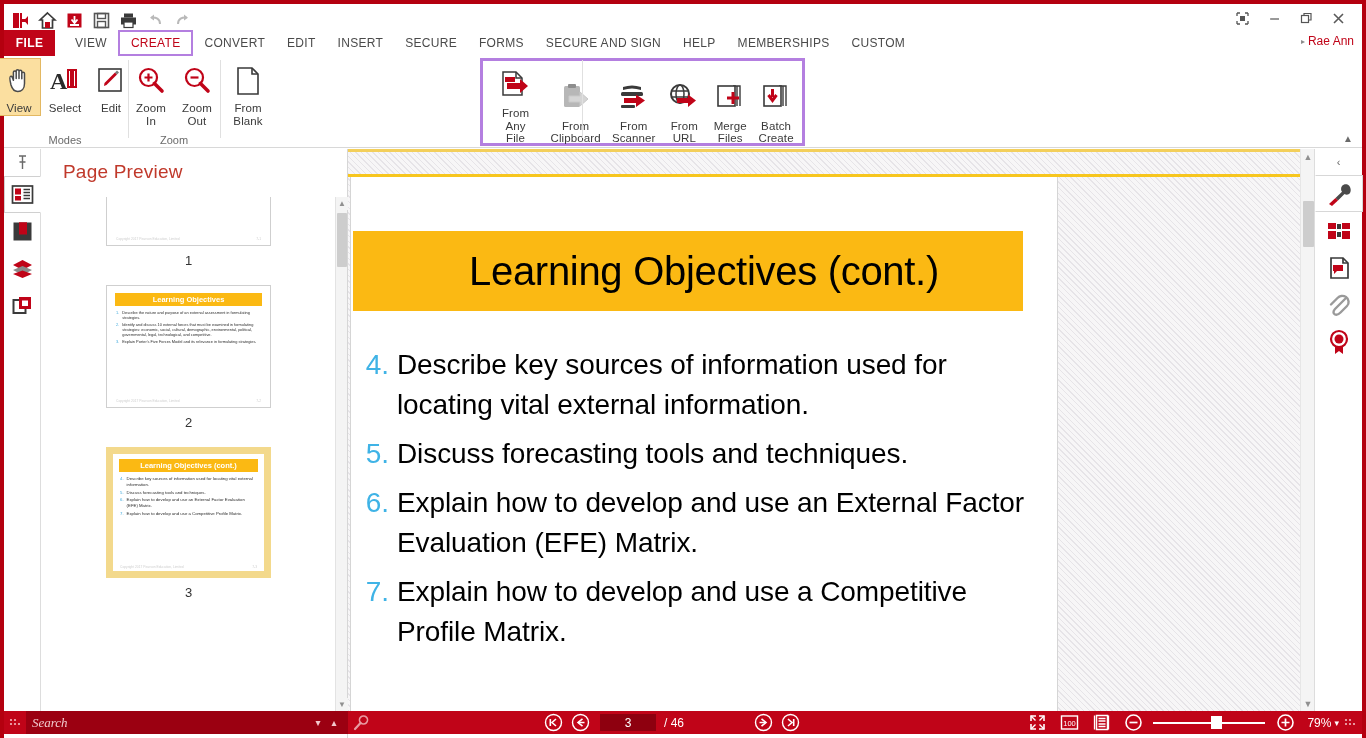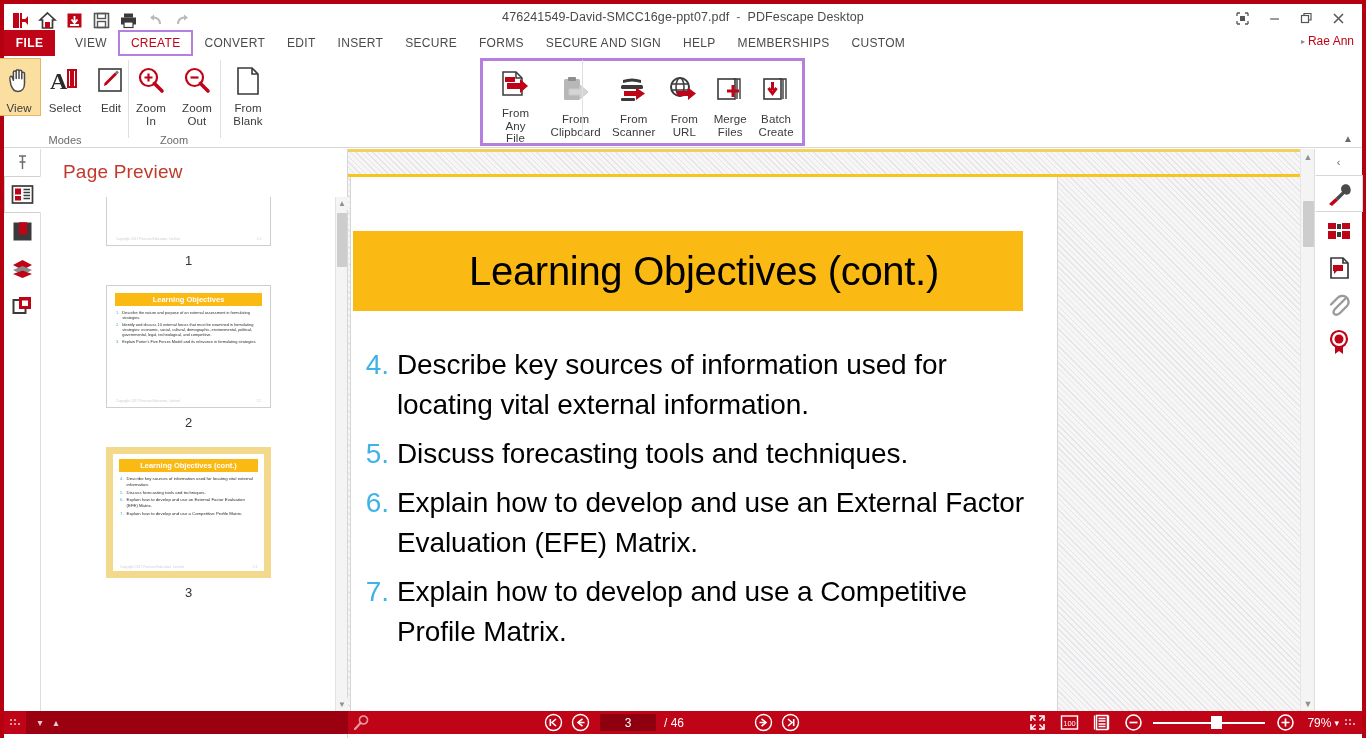--- a/index.html
+++ b/index.html
@@ -236,23 +236,20 @@
         </svg>
       </div>
       <div class="qicon">
         <svg width="19" height="19" viewBox="0 0 19 19">
           <path d="M5 13 C5 8 9 6 13.5 6.5" stroke="#b9b9b9" stroke-width="2" fill="none"></path>
           <path d="M11 3.5 L15 6.7 L11 9.5 Z" fill="#b9b9b9"></path>
         </svg>
       </div>
     </div>
 
-    <div class="title-text">
-      <span>476241549-David-SMCC16ge-ppt07.pdf</span><span class="sep">-</span><span>PDFescape Desktop</span>
-    </div>
 
     <div class="wbtns">
       <div class="wbtn">
         <svg width="13" height="13" viewBox="0 0 13 13">
           <path d="M1 1 L4 1 M1 1 L1 4 M12 1 L9 1 M12 1 L12 4 M1 12 L4 12 M1 12 L1 9 M12 12 L9 12 M12 12 L12 9" stroke="#555" stroke-width="1.3" fill="none"></path>
           <rect x="4" y="4" width="5" height="5" fill="#555"></rect>
         </svg>
       </div>
       <div class="wbtn">
         <svg width="13" height="13" viewBox="0 0 13 13">
@@ -368,21 +365,21 @@
             <svg width="34" height="34" viewBox="0 0 34 34">
               <path d="M7 4 L21 4 L27 10 L27 30 L7 30 Z" fill="#fff" stroke="#3a3a3a" stroke-width="1.6"></path>
               <path d="M21 4 L21 10 L27 10" fill="none" stroke="#3a3a3a" stroke-width="1.6"></path>
             </svg>
           </span>
           <span class="lbl" style="white-space:pre-line">From
 Blank</span>
         </div>
 
         <div class="createbox">
-          <div style="display:flex; align-items:center; padding:2px 3px 12px;">
+          <div style="display:flex; align-items:flex-end; padding:2px 3px 12px;">
             <div class="rbtn" style="width:62px;">
               <span class="ico">
                 <svg width="36" height="34" viewBox="0 0 36 34">
                   <path d="M5 3 L18 3 L24 9 L24 26 L5 26 Z" fill="#fff" stroke="#3a3a3a" stroke-width="1.5"></path>
                   <path d="M18 3 L18 9 L24 9" fill="none" stroke="#3a3a3a" stroke-width="1.5"></path>
                   <rect x="7" y="8" width="10" height="5" fill="#c00418"></rect>
                   <path d="M9 14 L22 14 L22 10 L30 17 L22 24 L22 20 L9 20 Z" fill="#c00418"></path>
                 </svg>
               </span>
               <span class="lbl" style="white-space:pre-line">From Any
@@ -658,20 +655,21 @@
       <svg width="14" height="14" viewBox="0 0 14 14">
         <circle cx="3" cy="4" r="1.1" fill="#f0b9bf"></circle>
           <circle cx="7" cy="4" r="1.1" fill="#f0b9bf"></circle>
         <circle cx="3" cy="8" r="1.1" fill="#f0b9bf"></circle>
           <circle cx="7" cy="8" r="1.1" fill="#f0b9bf"></circle>
         <circle cx="11" cy="8" r="1.1" fill="#f0b9bf"></circle>
       </svg>
     </div>
 
     <div class="searchbox">
+      <input class="sinput" type="text" placeholder="Search" style="">
       <div class="s-ico">▾</div>
       <div class="s-ico">▴</div>
     </div>
     <div class="mag">
       <svg width="18" height="18" viewBox="0 0 18 18">
         <circle cx="11.5" cy="6" r="4" fill="none" stroke="#e89aa2" stroke-width="1.7" transform="rotate(45 11.5 6)"></circle>
         <path d="M8.5 9 L3 15" stroke="#e89aa2" stroke-width="2.2" stroke-linecap="round"></path>
       </svg>
     </div>
 

